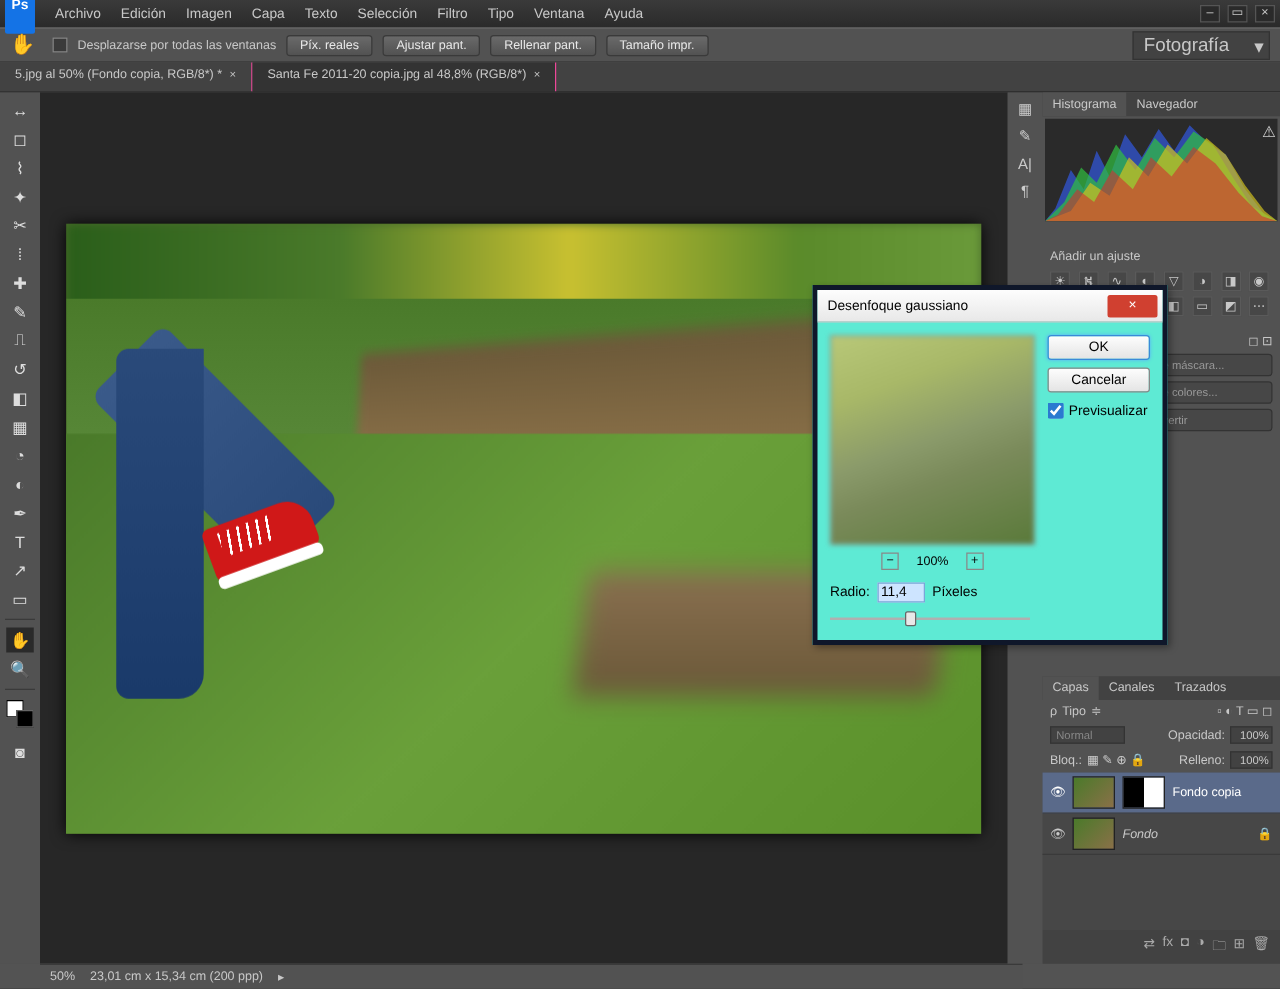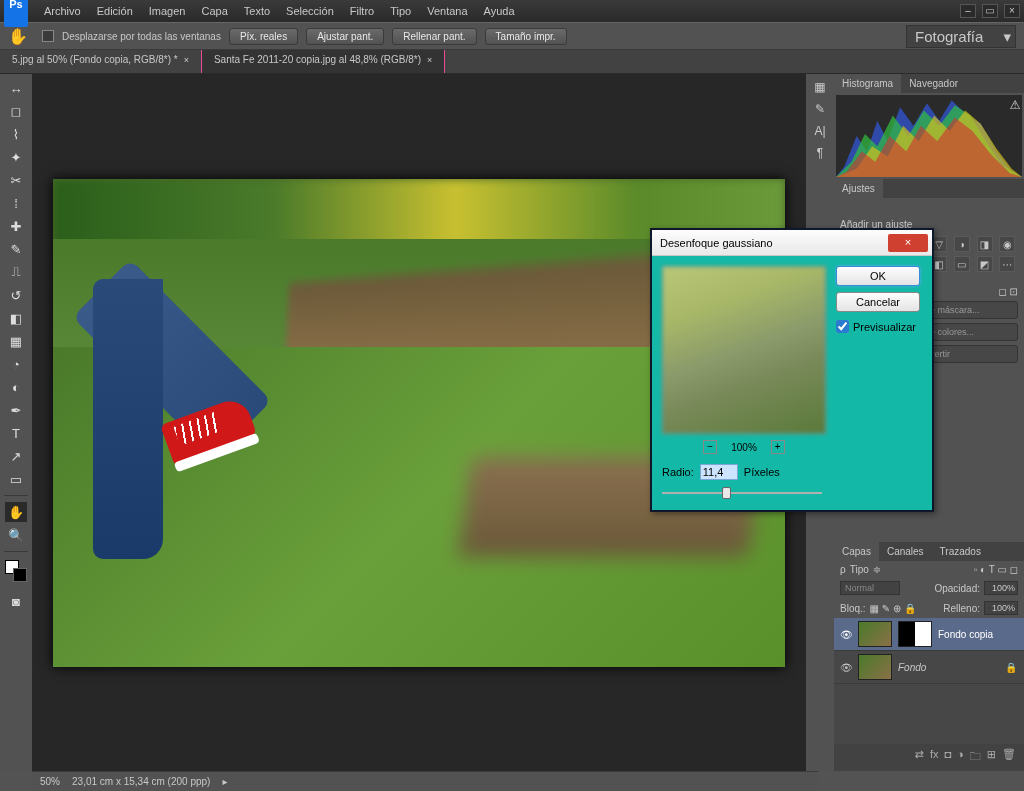--- a/index.html
+++ b/index.html
@@ -86,21 +86,21 @@
   .layer .eye { width:12px; }
   .layer .thumb { width:34px; height:26px; background:linear-gradient(135deg,#4a7a2a,#8a7048); border:1px solid #222; }
   .layer .mask { width:34px; height:26px; background:linear-gradient(90deg,#000 50%,#fff 50%); border:1px solid #222; }
   .layer .lock { margin-left:auto; font-size:10px; }
   .layer-footer { display:flex; gap:6px; padding:4px 8px; justify-content:flex-end; background:#424242; font-size:11px; color:#aaa; }
   
   
   .status { position:absolute; bottom:0; left:32px; height:20px; background:#525252; display:flex; align-items:center; font-size:10px; padding:0 8px; gap:12px; width:786px; border-top:1px solid #3a3a3a; }
   
   
-  .dialog { position:absolute; top:228px; left:650px; width:284px; background:#14b8a6; border:2px solid #0f172a; box-shadow:2px 2px 6px rgba(0,0,0,.4); color:#000; font-size:11px; }
+  .dialog { position:absolute; top:228px; left:650px; width:284px; background:#5eead4; border:4px solid #0f172a; box-shadow:2px 2px 6px rgba(0,0,0,.4); color:#000; font-size:11px; }
   .dialog .titlebar { height:26px; background:linear-gradient(#fdfdfd,#e8e8e8); display:flex; align-items:center; padding:0 4px 0 8px; border-bottom:1px solid #c8c8c8; }
   .dialog .titlebar .ttl { flex:1; }
   .dialog .titlebar .close { width:40px; height:18px; background:#d04030; color:#fff; text-align:center; border-radius:2px; font-size:11px; line-height:17px; }
   .dialog .body { padding:10px; display:flex; gap:10px; }
   .dialog .preview { width:164px; height:168px; border:1px solid #888; background:linear-gradient(160deg,#b8c878 0%,#a8b868 25%,#8a9a6a 50%,#7a8a5a 65%,#5a7a3a 100%); filter:blur(2px); position:relative; }
   .dialog .zoomrow { display:flex; justify-content:center; align-items:center; gap:14px; margin-top:6px; font-size:10px; }
   .dialog .zoomrow .zb { width:14px; height:14px; border:1px solid #888; text-align:center; line-height:12px; font-size:10px; }
   .dialog .right { display:flex; flex-direction:column; gap:6px; width:84px; }
   .dialog .dbtn { background:linear-gradient(#fdfdfd,#e4e4e4); border:1px solid #888; border-radius:3px; padding:3px 0; text-align:center; font-size:11px; }
   .dialog .dbtn.ok { border-color:#3a8ad8; box-shadow:0 0 3px #5aaaff; }
@@ -216,23 +216,20 @@
     <div class="histogram">
       <svg viewBox="0 0 180 80" preserveAspectRatio="none">
         <path d="M0,80 L8,70 20,40 30,55 40,25 50,45 62,12 75,30 88,8 100,25 112,5 125,18 140,28 155,55 170,75 180,80 Z" fill="#3050c0" opacity=".85"></path>
         <path d="M0,80 L15,65 28,38 40,50 55,20 70,40 85,15 100,30 115,10 130,20 145,45 160,68 180,80 Z" fill="#30c040" opacity=".7"></path>
         <path d="M0,80 L20,72 35,50 50,60 65,30 80,45 95,20 110,35 125,15 140,28 155,52 170,72 180,80 Z" fill="#d0c020" opacity=".7"></path>
         <path d="M0,80 L10,75 25,55 38,65 52,40 68,55 82,30 98,45 115,22 132,35 150,58 168,76 180,80 Z" fill="#d03030" opacity=".6"></path>
         <text x="168" y="14" fill="#ccc" font-size="12">⚠</text>
       </svg>
     </div>
 
-    <div class="panel-tabs">
-        <div class="pt active">Ajustes</div>
-      </div>
     <div class="ajustes">
       <span class="label">Añadir un ajuste</span>
       <div class="icons">
         <span>☀</span>
         <span>⛕</span>
         <span>∿</span>
         <span>◐</span>
         <span>▽</span>
         <span>◑</span>
         <span>◨</span>

